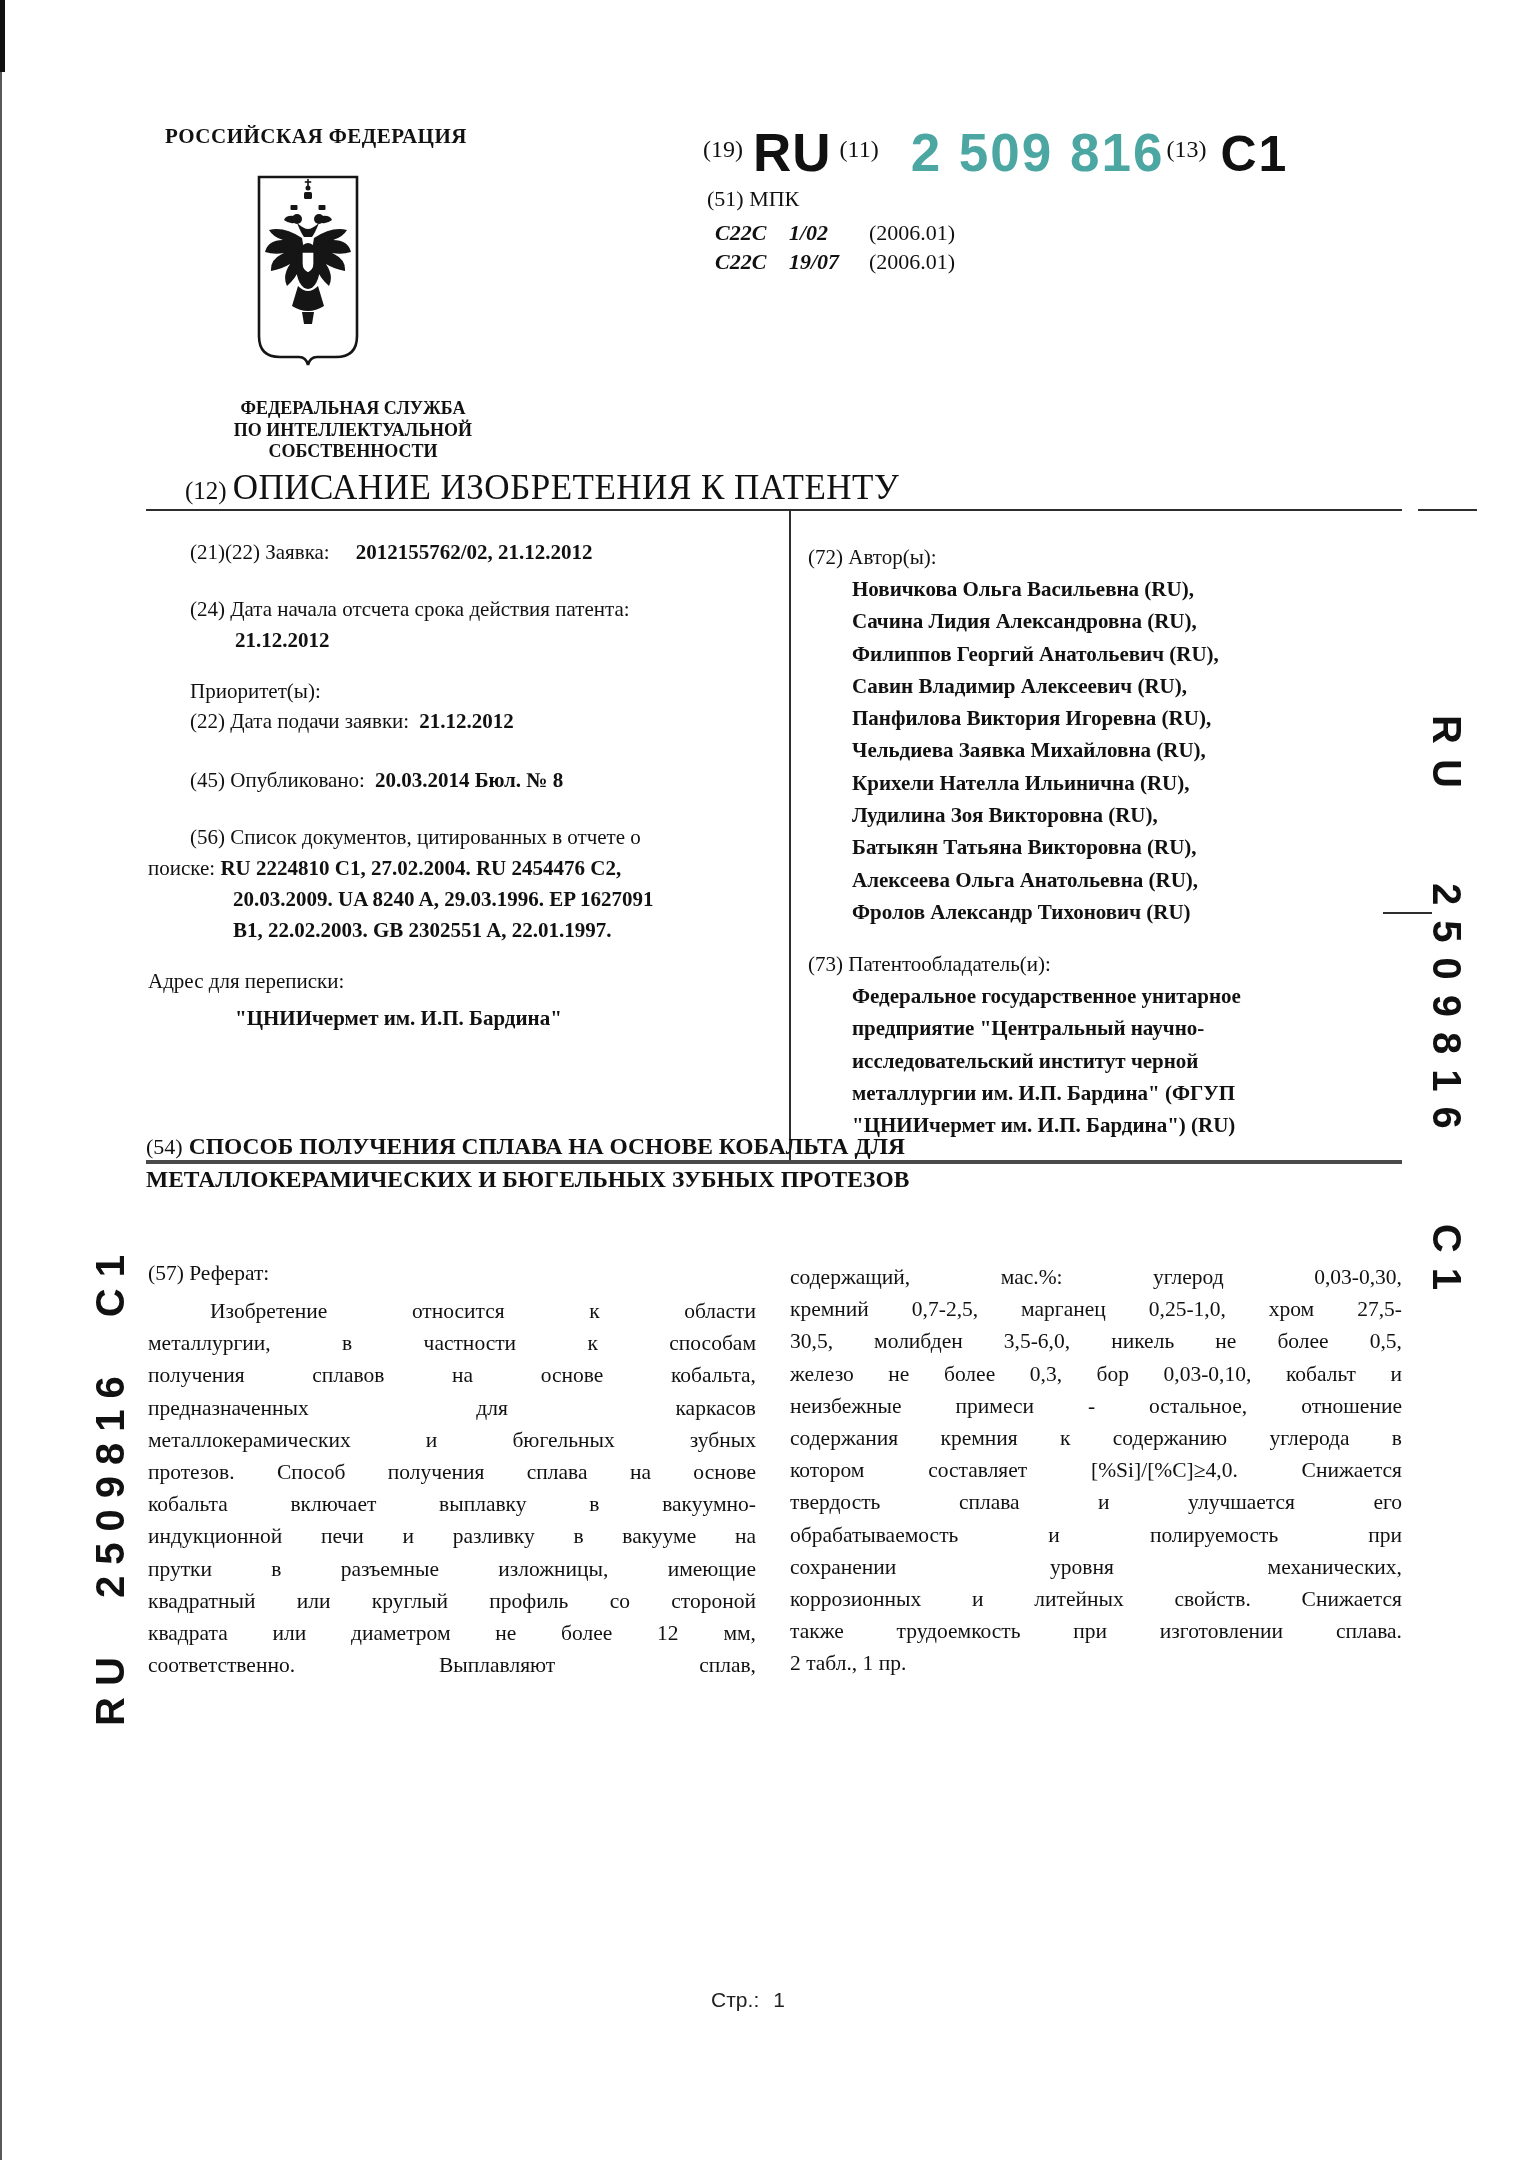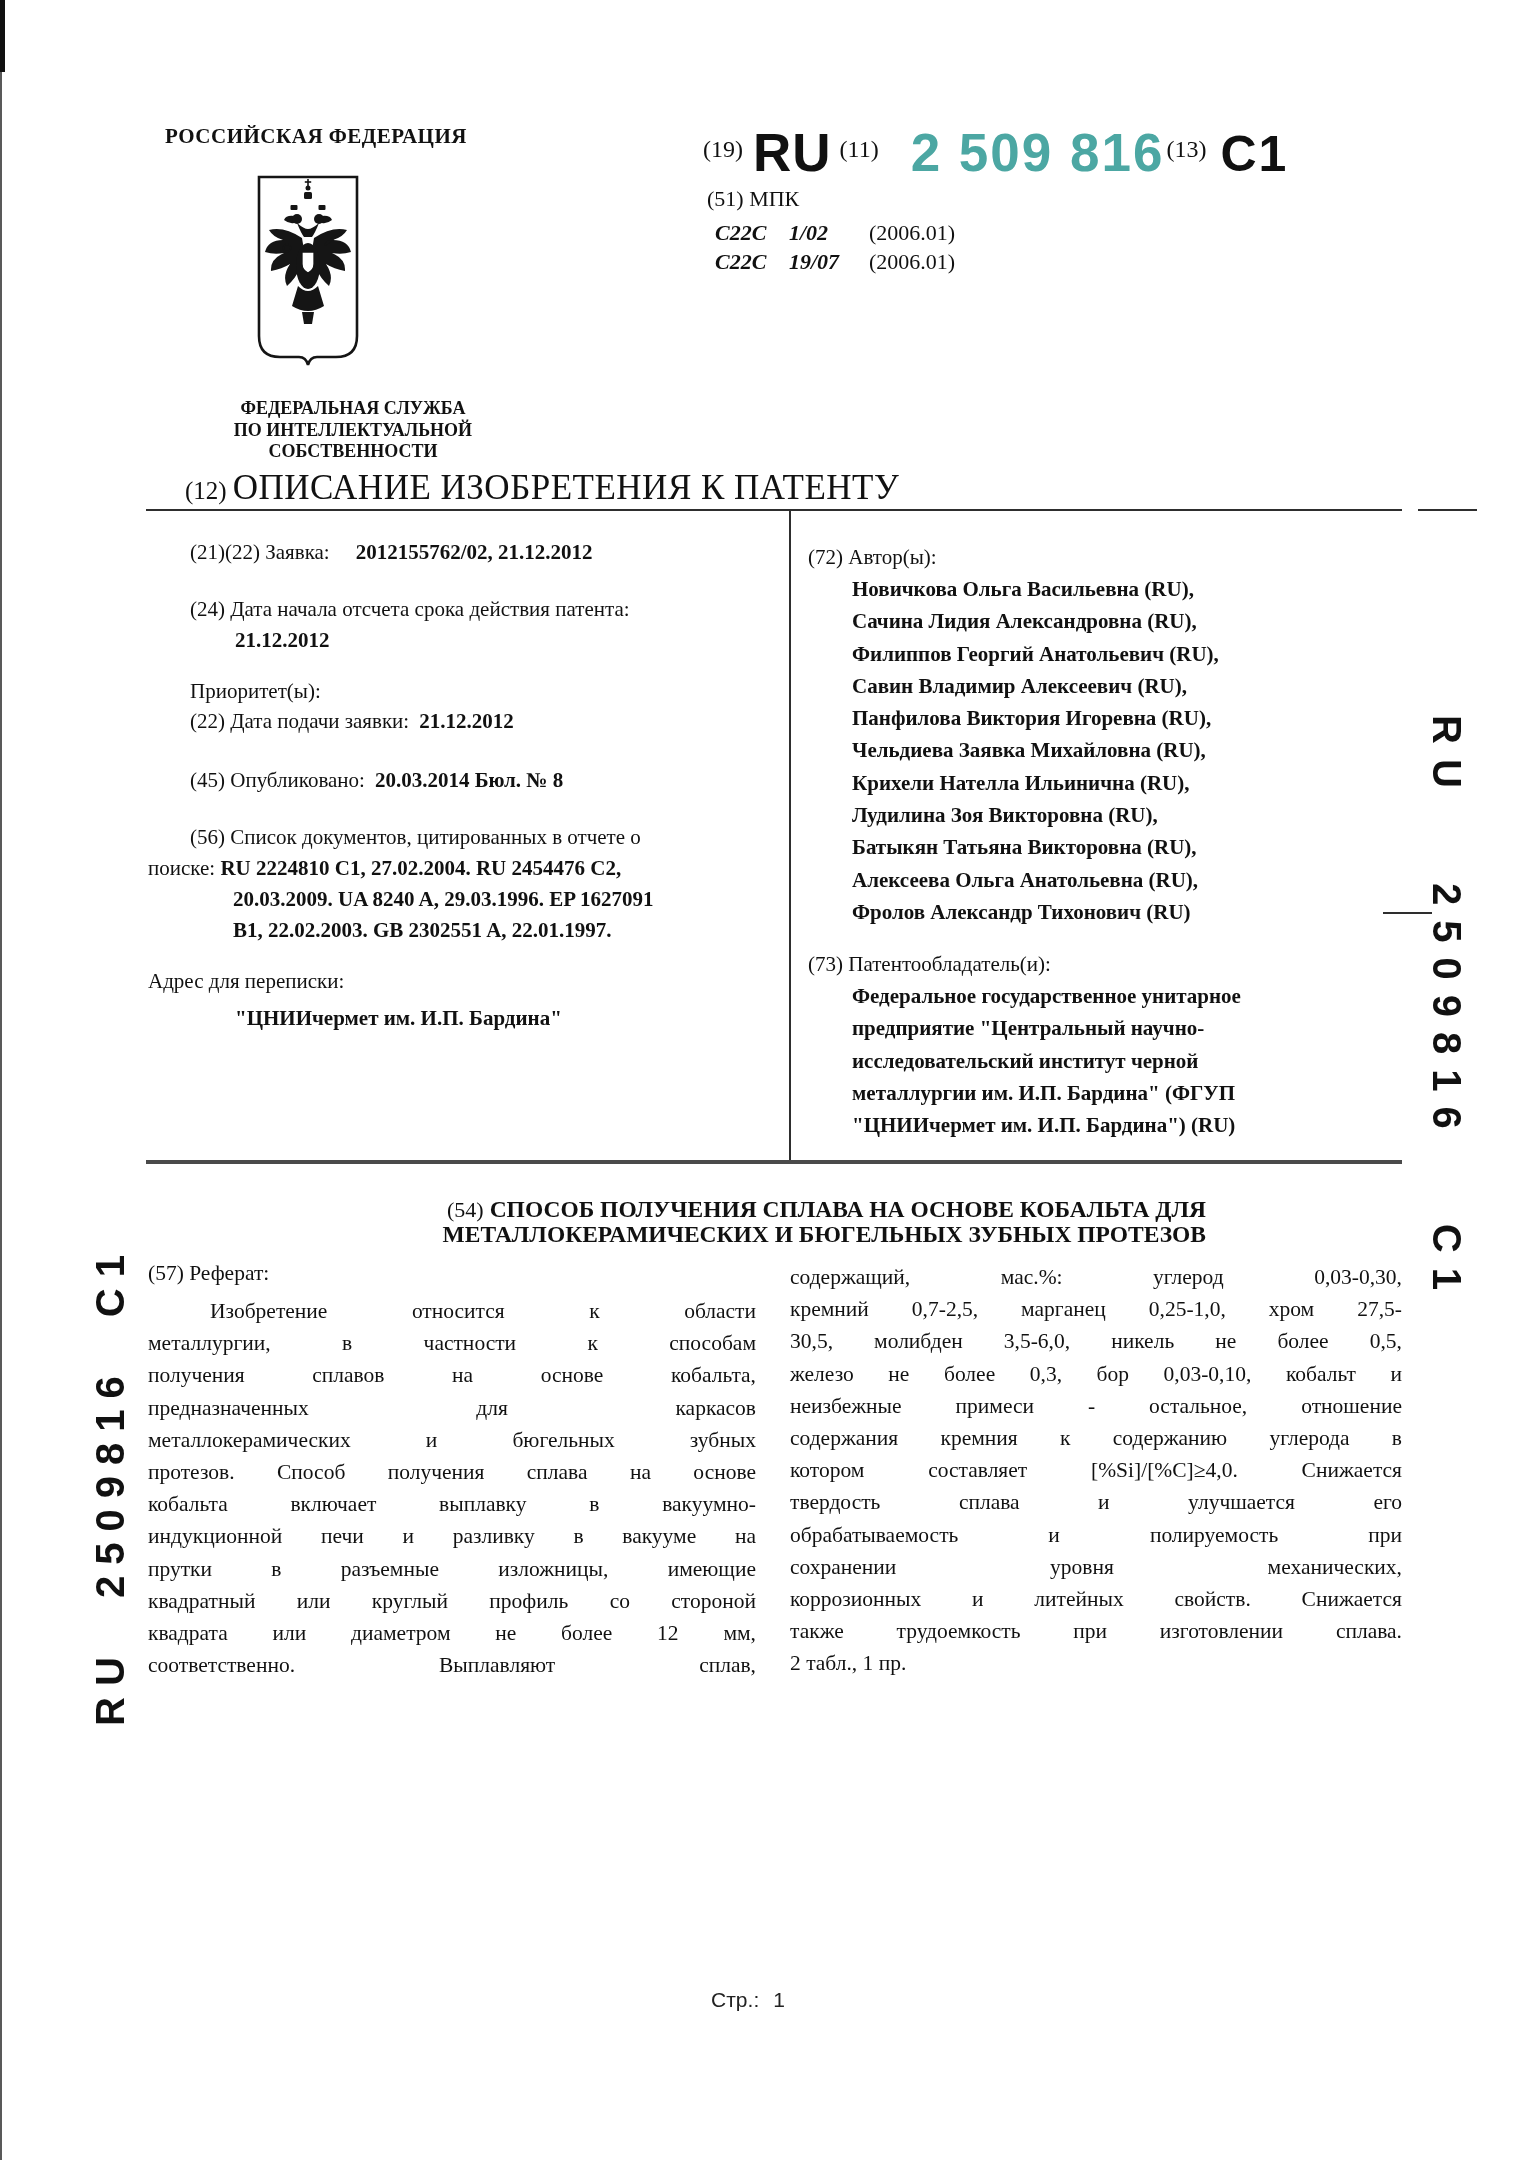--- a/index.html
+++ b/index.html
@@ -45,22 +45,22 @@
   
   .bib{font-size:21px;line-height:25px;position:absolute;white-space:nowrap;}
   .val{font-weight:700;}
   .lab{font-weight:400;}
   .gap-lg{margin-left:26px;}
   .gap-sm{margin-left:10px;}
   .authors-list .tline,.holder-list .tline{line-height:32.3px;font-weight:700;white-space:nowrap;}
   .addr-list .tline{line-height:31px;font-weight:700;white-space:nowrap;}
 
   
-  .title54{position:absolute;left:146px;top:1197px;width:1060px;
-    font-size:23.5px;font-weight:700;line-height:25px;text-align:right;}
+  .title54{position:absolute;left:146px;top:1130px;width:1060px;
+    font-size:23.5px;font-weight:700;line-height:33px;}
   .title54 .num{font-weight:400;font-size:22px;margin-right:6px;}
   .abstract-label{position:absolute;left:148px;top:1261px;font-size:21.5px;}
   .abs-col{position:absolute;font-size:21.5px;}
   .abs-col .tline{line-height:32.2px;white-space:nowrap;}
   .abs-col .jline{display:flex;justify-content:space-between;white-space:nowrap;}
   .abs-col1{left:148px;top:1295px;width:608px;}
   .abs-col2{left:790px;top:1261px;width:612px;}
   .first-indent{padding-left:62px;}
 
   

